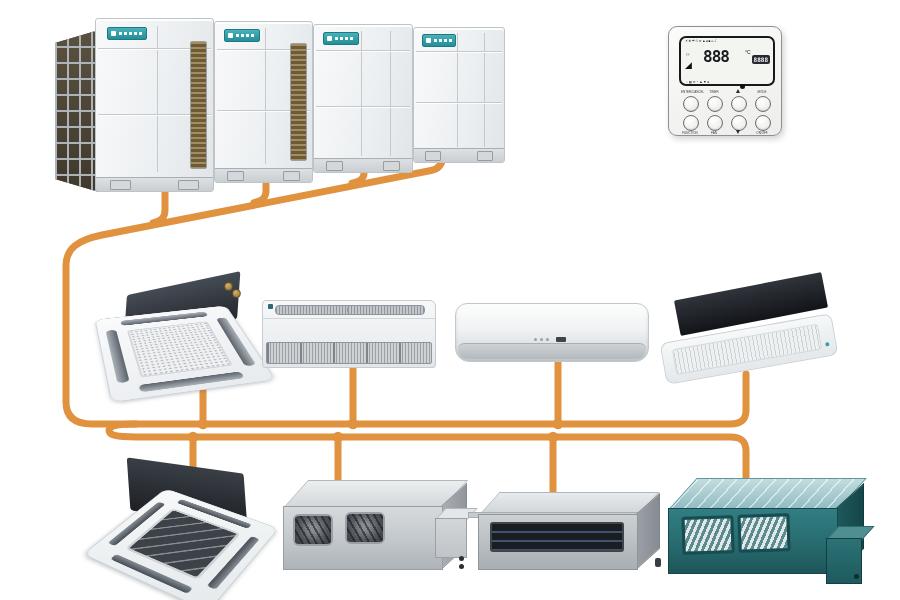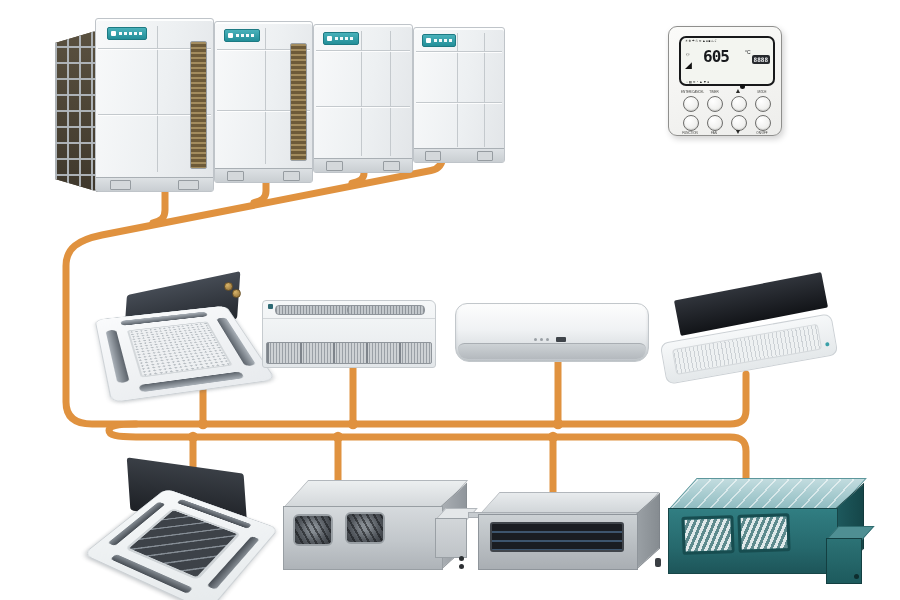--- a/index.html
+++ b/index.html
@@ -231,21 +231,21 @@
       <div class="foot" style="left:12%;"></div>
       <div class="foot" style="right:12%;"></div>
     </div>
   </div>
 
   <div class="rc">
     <div class="rc-lcd">
       <div class="lcd-icons-top">☀❄☂☉≋▲●■♨☾</div>
       <div class="lcd-fan">☼</div>
       <div class="lcd-ramp">◢</div>
-      <div class="lcd-main">605</div>
+      <div class="lcd-main">888</div>
       <div class="lcd-unit">°C</div>
       <div class="lcd-sub">8888</div>
       <div class="lcd-icons-bot">⌂▤≋◔▲▼●</div>
     </div>
     <div class="rc-ir"></div>
 
     <div class="rc-label" style="left:3px;top:62px;">ENTER/CANCEL</div>
     <div class="rc-label" style="left:27px;top:62px;">TIMER</div>
     <div class="rc-arrow" style="left:51px;top:60px;">▲</div>
     <div class="rc-label" style="left:75px;top:62px;">MODE</div>

